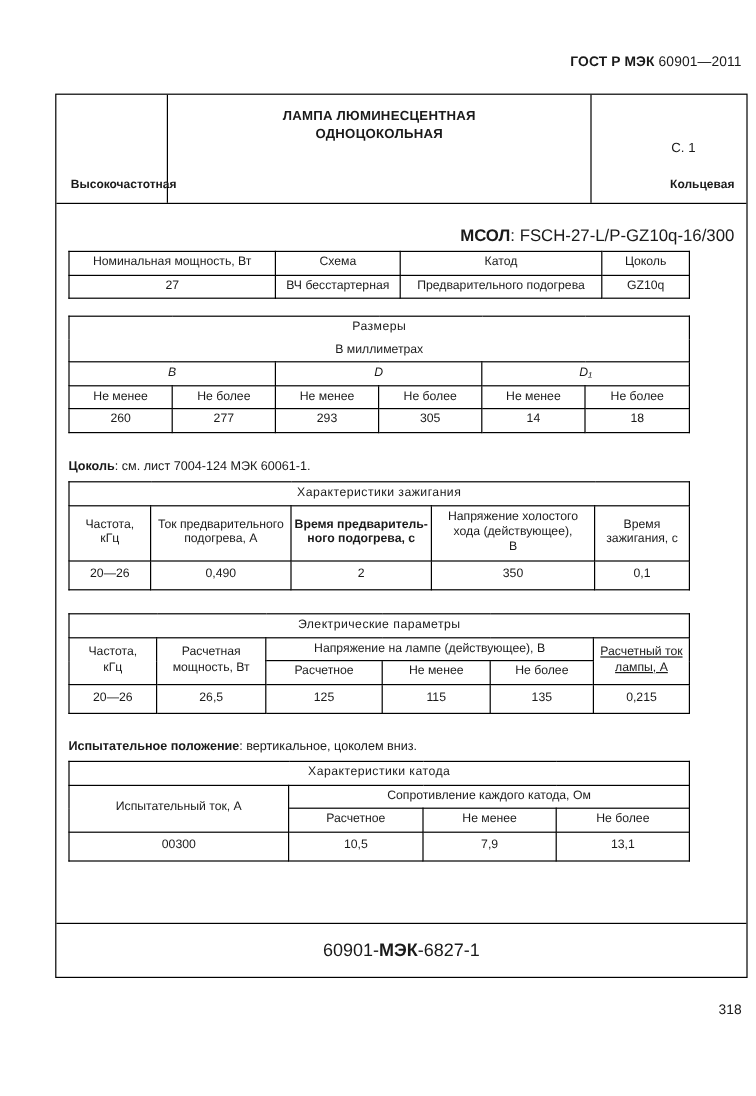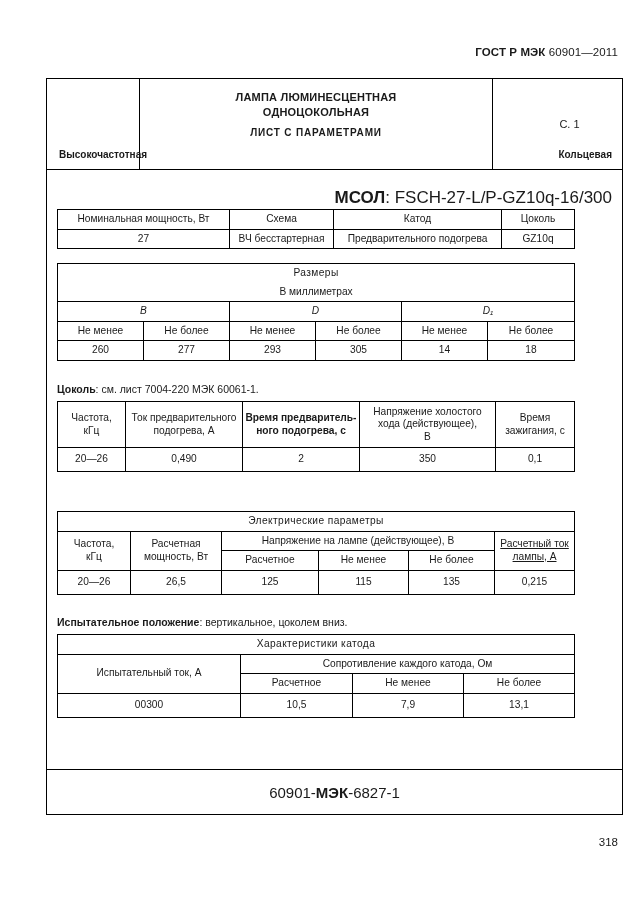--- a/index.html
+++ b/index.html
@@ -122,21 +122,21 @@
     top: 91px;
     right: 0;
     bottom: 44px;
   }
 
   
   .msol {
     position: absolute;
     right: 10px;
     top: 18px;
-    font-size: 17px;
+    font-size: 14px;
     white-space: nowrap;
   }
   .msol b { font-weight: bold; }
 
   
   table.t {
     border-collapse: collapse;
     table-layout: fixed;
     position: absolute;
     border: 1.1px solid #000;
@@ -204,21 +204,20 @@
 
   <div class="frame">
 
     <div class="hdr">
       <div class="hdr-left"></div>
       <div class="hdr-mid">
         <div class="hdr-title">
           <div>ЛАМПА ЛЮМИНЕСЦЕНТНАЯ</div>
           <div>ОДНОЦОКОЛЬНАЯ</div>
         </div>
-        <div class="hdr-sub">ЛИСТ С ПАРАМЕТРАМИ</div>
       </div>
       <div class="hdr-right">
         <span class="hdr-page">С. 1</span>
       </div>
       <div class="hdr-bottom">
         <span>Высокочастотная</span>
         <span>Кольцевая</span>
       </div>
     </div>
 
@@ -282,31 +281,34 @@
           <td>260</td>
           <td>277</td>
           <td>293</td>
           <td>305</td>
           <td>14</td>
           <td>18</td>
         </tr>
       </tbody>
         </table>
 
-      <div class="note" style="left:10px; top:213px;"><b>Цоколь</b><span>: см. лист 7004-220 МЭК 60061-1.</span></div>
+      <div class="note" style="left:10px; top:213px;"><b>Цоколь</b><span>: см. лист 7004-124 МЭК 60061-1.</span></div>
 
       <table class="t" style="left:10px; top:231px; width:517px;">
         <colgroup>
           <col style="width:68px">
             <col style="width:117px">
             <col style="width:117px">
           <col style="width:136px">
             <col style="width:79px">
         </colgroup>
         <tbody>
+            <tr>
+          <td class="title-cell" colspan="5">Характеристики зажигания</td>
+        </tr>
         <tr style="height:46px;">
           <td style="white-space:pre-line;">Частота,
 кГц</td>
           <td style="white-space:pre-line;">Ток предварительного
 подогрева, А</td>
           <td style="white-space:pre-line;font-weight:bold;">Время предваритель-
 ного подогрева, с</td>
           <td style="white-space:pre-line;">Напряжение холостого
 хода (действующее),
 В</td>

